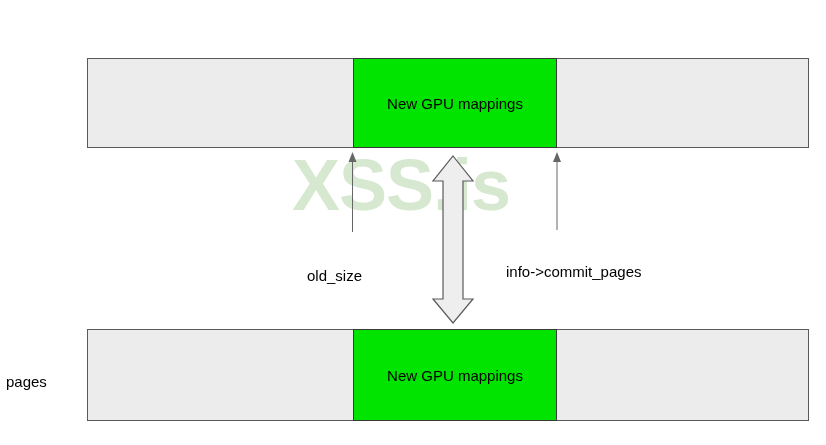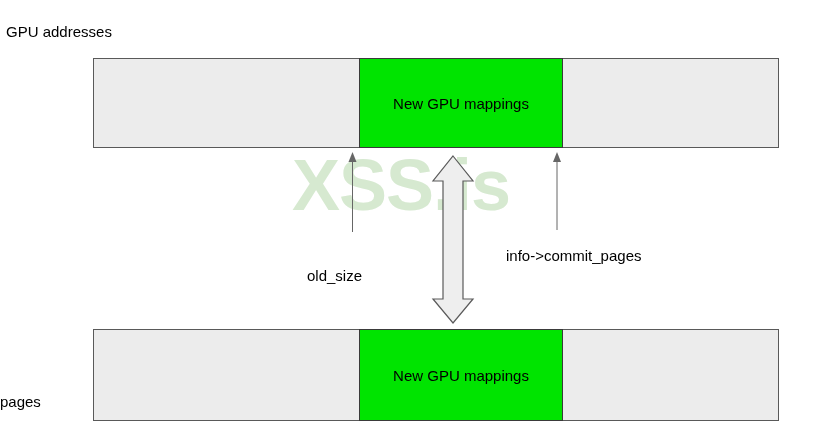--- a/index.html
+++ b/index.html
@@ -24,24 +24,25 @@
   }
   .axis-label{
     position:absolute;
     font-size:15px;
     line-height:16px;
     color:var(--text);
     white-space:nowrap;
   }
   .bar{
     position:absolute;
-    left:93px;
+    left:87px;
     width:684px;
     background:var(--bar-fill);
     border:1px solid var(--bar-border);
+    padding-left:36px;
   }
   .bar-top{top:58px;height:88px;}
   .bar-bottom{top:329px;height:90px;}
   .segment{
     position:absolute;
     top:-1px;bottom:-1px;
     left:265px;width:202px;
     background:var(--highlight-green);
     border:1px solid var(--segment-border);
     display:flex;align-items:center;justify-content:center;
@@ -82,21 +83,20 @@
     stroke:var(--arrow-stroke);
     stroke-width:1.2;
     stroke-linejoin:miter;
   }
 </style>
 </head>
 <body>
 
 <div class="canvas">
 
-  <div class="axis-label" style="left:6px;top:24px;">GPU addresses</div>
 
   <div class="bar bar-top">
     <div class="segment">
       <span class="segment-label">New GPU mappings</span>
     </div>
   </div>
 
   <div class="watermark">XSS.is</div>
 
   <svg class="arrow-layer" viewBox="0 0 826 445">
@@ -109,23 +109,23 @@
     <g>
       <line class="thin-line" x1="557" y1="230" x2="557" y2="160"></line>
       <polygon class="thin-head" points="557,152 553,162 561,162"></polygon>
     </g>
 
     <polygon class="double-arrow" points="453,156 473,181 463,181 463,299 473,299 453,323 433,299 443,299 443,181 433,181"></polygon>
   </svg>
 
   <div class="annotation" style="left:307px;top:268px;">old_size</div>
 
-  <div class="annotation" style="left:506px;top:248px;">info-&gt;commit_pages</div>
+  <div class="annotation" style="left:506px;top:264px;">info-&gt;commit_pages</div>
 
-  <div class="axis-label" style="left:0;top:374px;margin-top:20px;">pages</div>
+  <div class="axis-label" style="left:6px;top:374px;">pages</div>
 
   <div class="bar bar-bottom">
     <div class="segment">
       <span class="segment-label">New GPU mappings</span>
     </div>
   </div>
 
 </div>
 
 </body></html>

